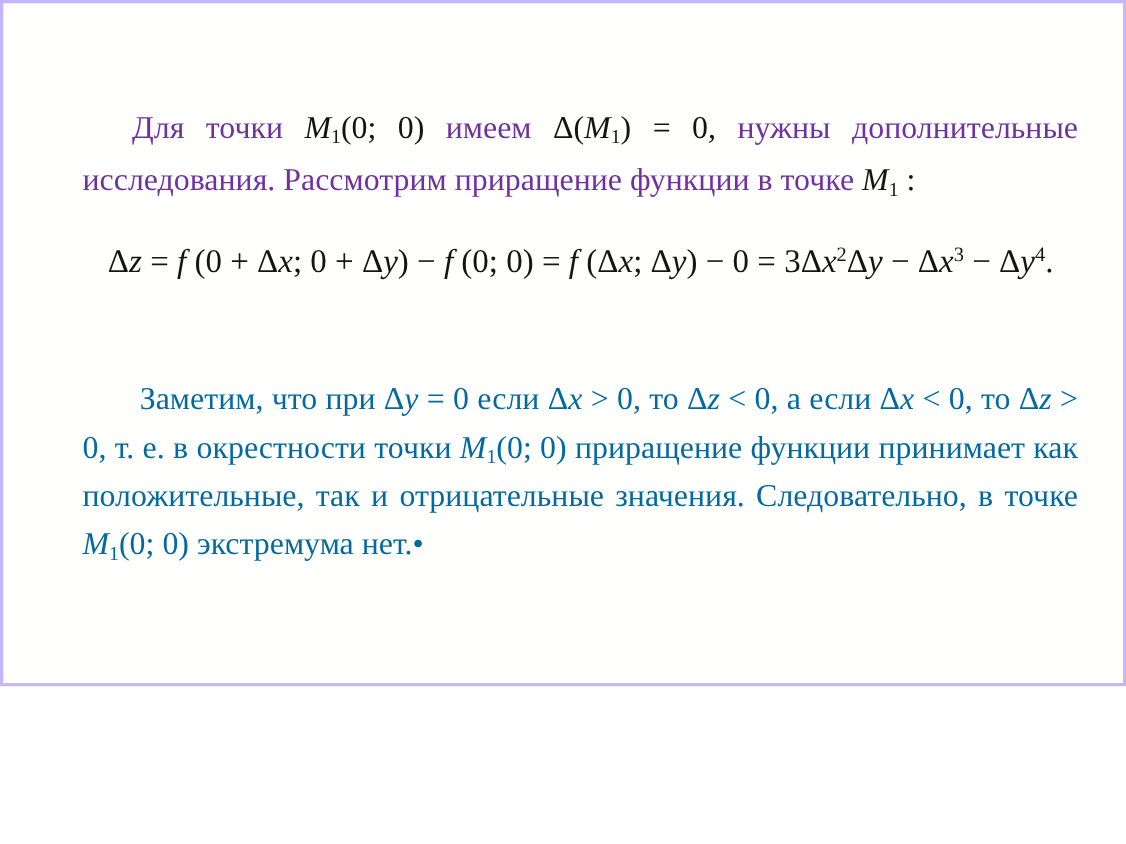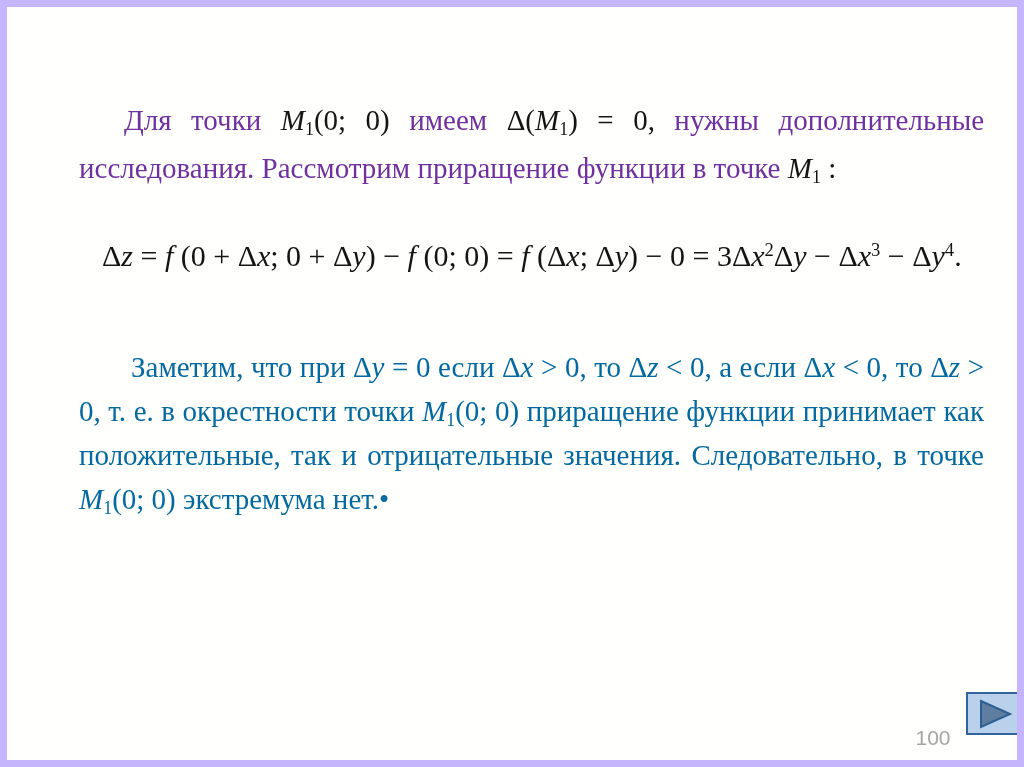--- a/index.html
+++ b/index.html
@@ -1,21 +1,21 @@
 <!DOCTYPE html>
 <html><head>
 <meta charset="utf-8">
 <style>
   html, body { margin: 0; padding: 0; background: #ffffff; }
   .slide {
     position: relative;
     width: 1024px;
-    height: 767px;
+    height: 624px;
     background: #fffffe;
-    border: 7px solid #c4b5fd;
+    border: 3px solid #c4b5fd;
     box-sizing: border-box;
     overflow: hidden;
     font-family: "Liberation Serif", "DejaVu Serif", serif;
   }
   .para {
     position: absolute;
     margin: 0;
     text-align: justify;
     font-size: 29px;
     color: #141414;
@@ -32,21 +32,21 @@
   .para2 {
     top: 338px;
     left: 72px;
     width: 905px;
     line-height: 44px;
     text-indent: 52px;
     color: #0369a1;
   }
   .formula {
     position: absolute;
-    top: 231px;
+    top: 217px;
     left: 95px;
     margin: 0;
     white-space: nowrap;
     font-size: 30px;
     line-height: 36px;
     color: #141414;
   }
   .t  { font-style: normal; }
   .mi { font-style: italic; }
   .mu { font-style: normal; }

